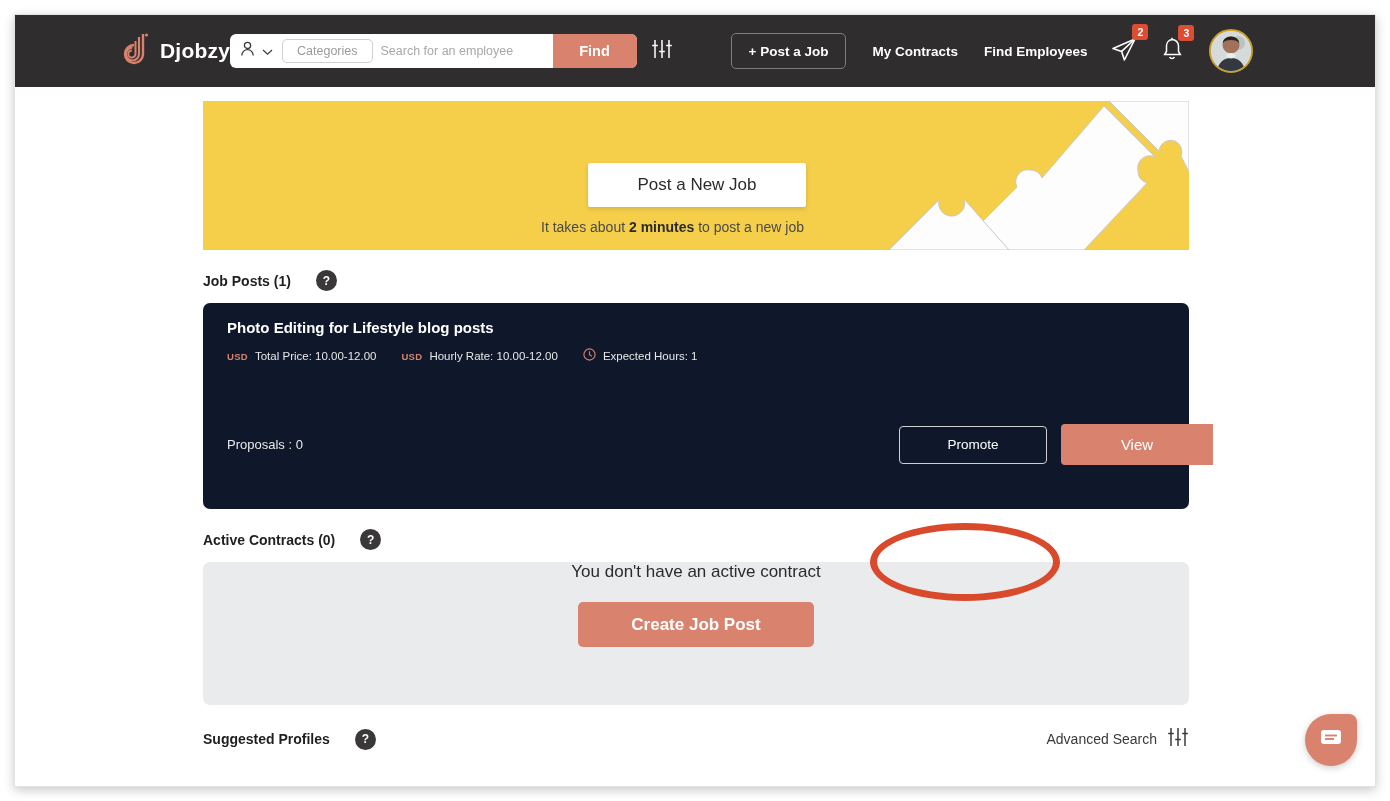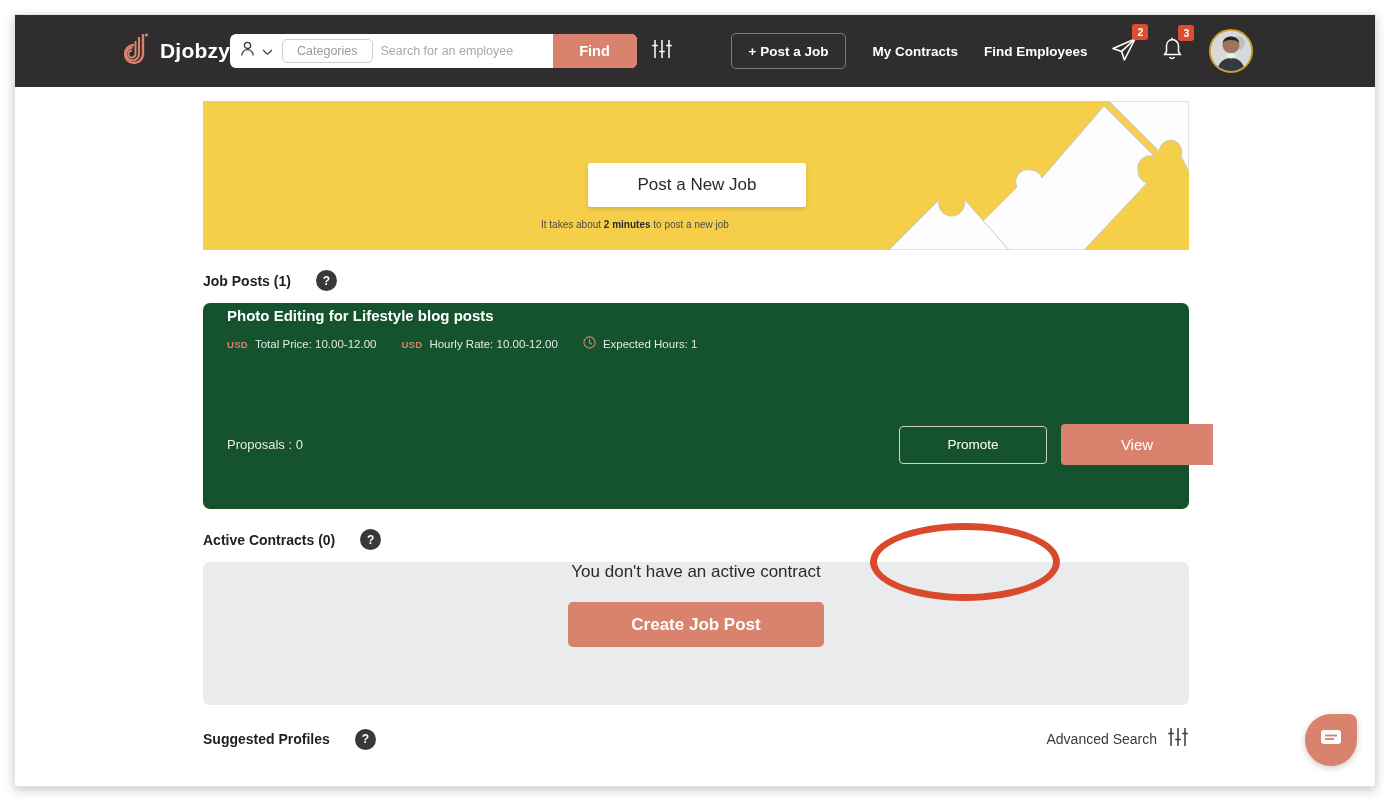--- a/index.html
+++ b/index.html
@@ -110,41 +110,41 @@
     position:absolute; left:385px; top:62px;
     width:218px; height:44px;
     background:#ffffff; border:none; border-radius:2px;
     box-shadow:0 2px 5px rgba(0,0,0,.14);
     font-size:17px; color:#2b2b2b;
     font-family:"Liberation Sans", sans-serif;
     cursor:pointer;
   }
   .banner .sub {
     position:absolute; left:338px; top:118px;
-    font-size:10px; color:#4a4a4a;
+    font-size:14px; color:#4a4a4a;
   }
   .banner .sub b { color:#2b2b2b; }
   .puzzle { position:absolute; right:0; top:0; width:330px; height:149px; }
 
   
   .sec-head { display:flex; align-items:center; gap:25px; margin-top:20px; }
   .sec-head .t { font-size:14px; font-weight:bold; color:#1f1f1f; }
   .qmark {
     width:21px; height:21px; border-radius:50%;
     background:#3a3838; color:#fff;
     font-size:12px; font-weight:bold;
     display:flex; align-items:center; justify-content:center;
     cursor:pointer;
   }
 
   
   .job-card {
     position:relative; margin-top:12px;
-    background:#14532d; border-radius:7px;
-    height:206px; padding:4px 24px;
+    background:#0f172a; border-radius:7px;
+    height:206px; padding:16px 24px;
   }
   .job-title { color:#ffffff; font-size:15px; font-weight:bold; }
   .meta { display:flex; align-items:center; gap:7px; margin-top:11px; flex-wrap:wrap; }
   .usd { color:#d9826e; font-size:9.5px; font-weight:bold; letter-spacing:.3px; }
   .meta-txt { color:#e7e7e7; font-size:11.5px; }
   .gap { width:11px; }
   .desc {
     color:#d9826e; font-size:13px; line-height:1.45;
     margin-top:17px; width:955px;
   }
@@ -174,21 +174,21 @@
 
   
   .empty-box {
     margin-top:12px; height:143px;
     background:#eaebec; border-radius:7px;
     display:flex; flex-direction:column; align-items:center;
     justify-content:flex-start; gap:20px;
   }
   .empty-box .msg { font-size:17px; color:#2b2b2b; }
   .create-btn {
-    width:256px; height:45px;
+    width:236px; height:45px;
     background:#d9826e; color:#ffffff; border:none; border-radius:5px;
     font-size:17px; font-weight:bold;
     font-family:"Liberation Sans", sans-serif;
     cursor:pointer;
   }
 
   .bottom-row { display:flex; align-items:center; justify-content:space-between; margin-top:22px; }
   .adv { display:flex; align-items:center; gap:10px; cursor:pointer; }
   .adv .lbl { font-size:14px; color:#3a3a3a; }
 

